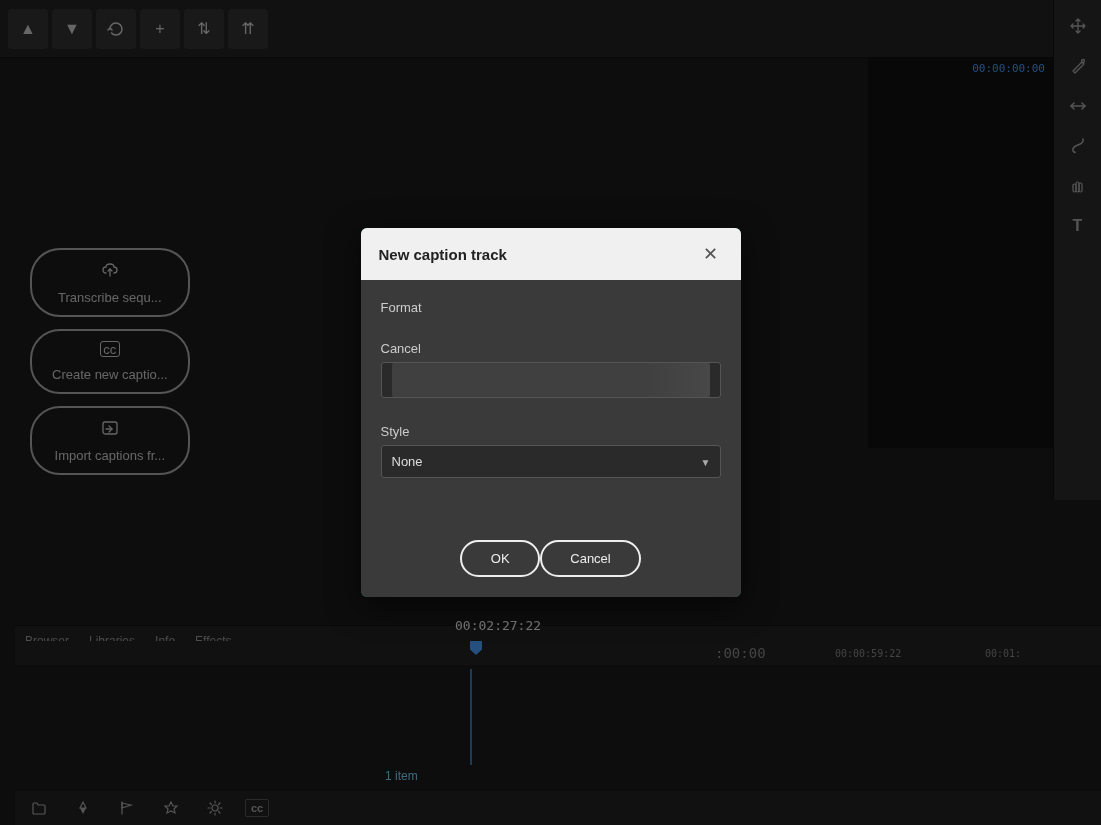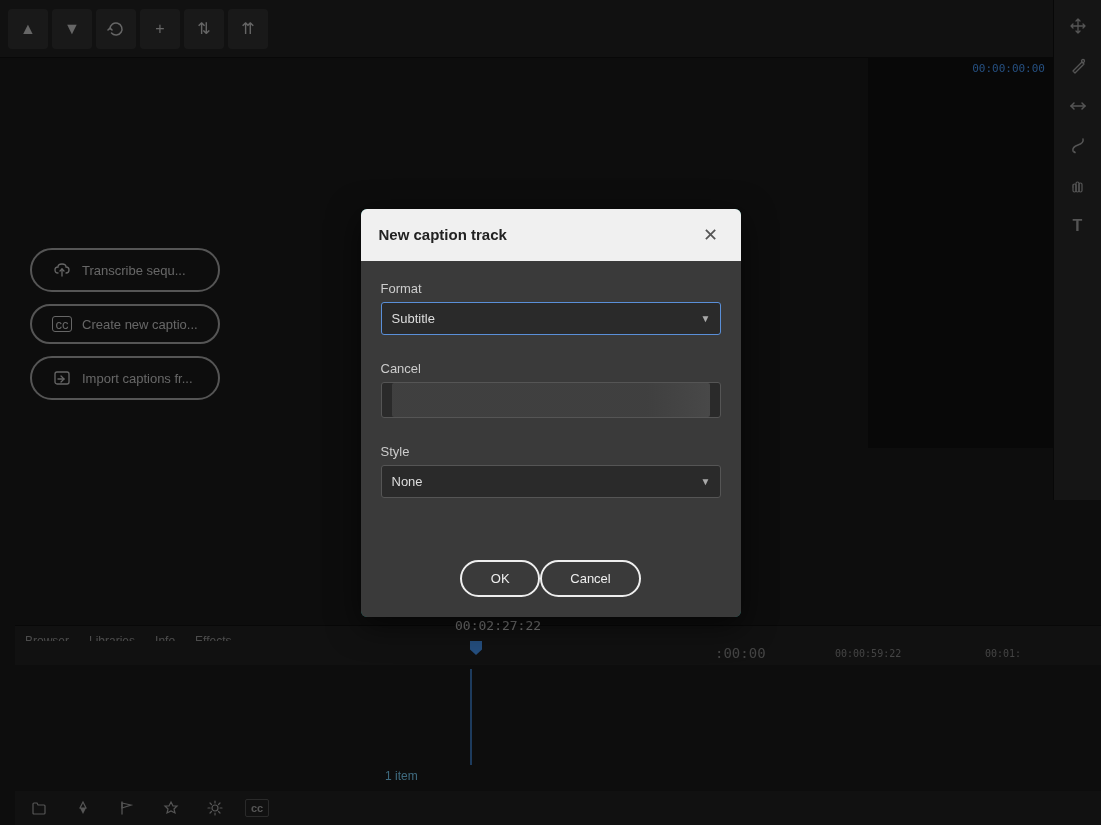--- a/index.html
+++ b/index.html
@@ -85,20 +85,21 @@
       align-items: center;
       gap: 10px;
       background: transparent;
       border: 2px solid #aaa;
       border-radius: 30px;
       color: #ccc;
       font-size: 13px;
       padding: 10px 20px;
       cursor: pointer;
       white-space: nowrap;
+      flex-direction: column;
     }
     .action-btn .btn-icon {
       width: 20px; height: 20px;
       display: flex; align-items: center; justify-content: center;
       font-size: 15px;
     }
 
     
     .video-panel {
       position: absolute;
@@ -433,28 +434,20 @@
 
 <div class="dialog-overlay">
   <div class="dialog">
     <div class="dialog-header">
       <span class="dialog-title">New caption track</span>
       <button class="dialog-close">✕</button>
     </div>
     <div class="dialog-body">
       <div class="form-group">
         <label class="form-label">Format</label>
-        <div class="select-wrapper">
-          <select>
-            <option selected="">Subtitle</option>
-            <option>CEA-608</option>
-            <option>CEA-708</option>
-            <option>Teletext</option>
-          </select>
-        </div>
       </div>
       <div class="form-group">
         <label class="form-label">Cancel</label>
         <div class="stream-field">
           <div class="stream-inner"></div>
         </div>
       </div>
       <div class="form-group">
         <label class="form-label">Style</label>
         <div class="select-wrapper no-border">

